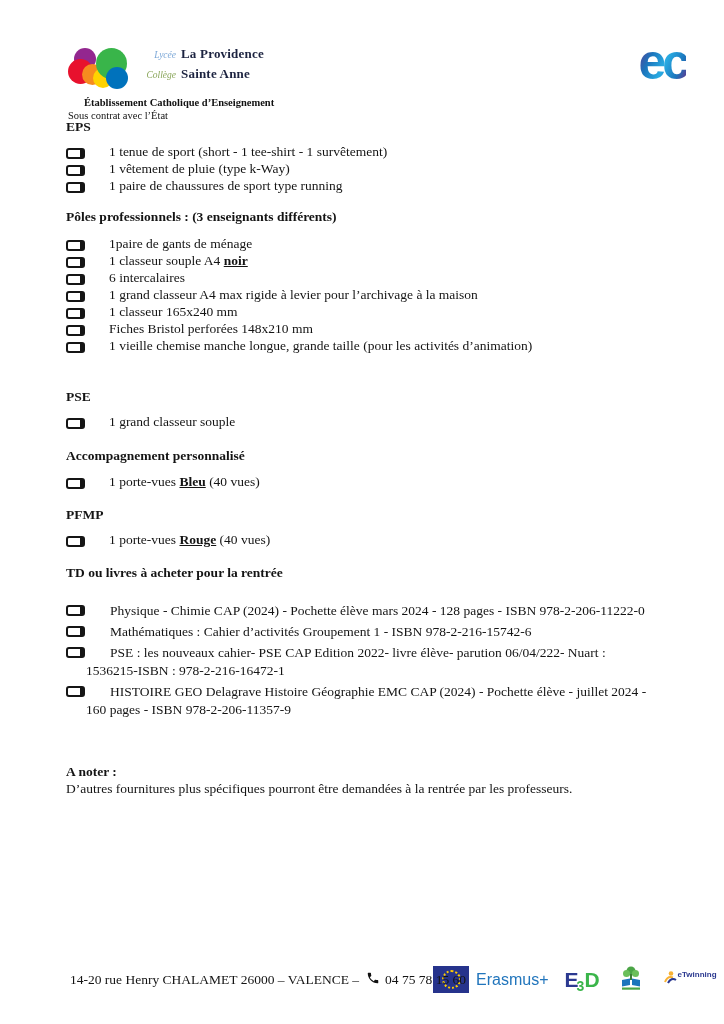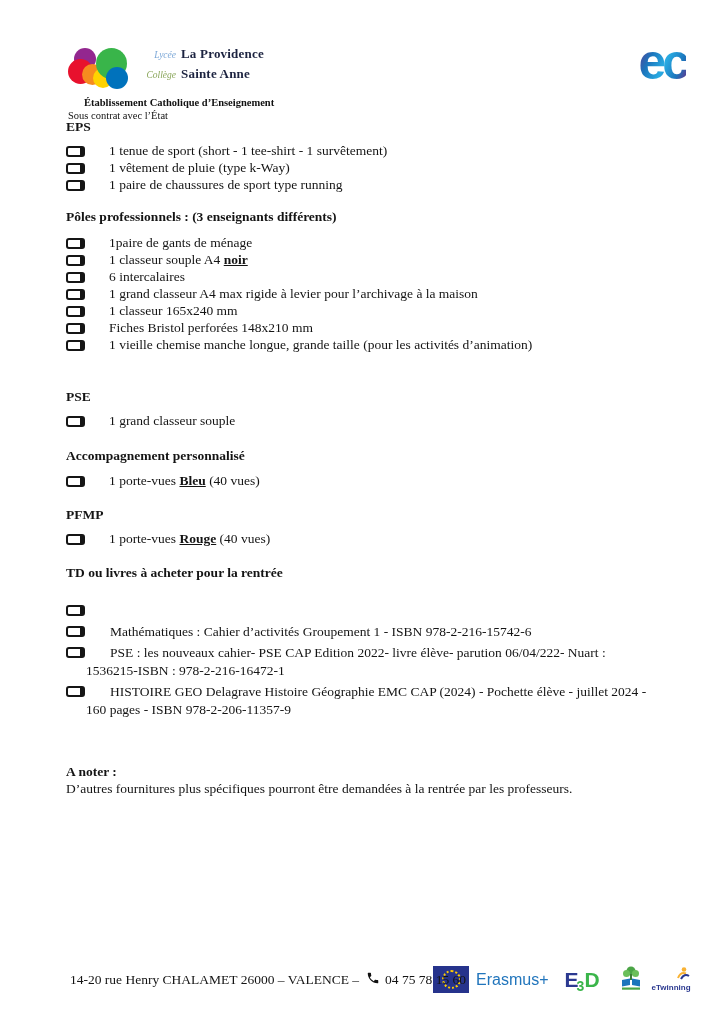--- a/index.html
+++ b/index.html
@@ -40,21 +40,21 @@
 
   
   .content { position:absolute; left:66px; top:118px; width:596px; font-size:13.5px; }
   .h { margin:0; font-size:13.5px; font-weight:bold; line-height:17px; }
   .sec-eps  .h { margin-bottom:8px; }
   .sec-poles { margin-top:14px; } .sec-poles .h { margin-bottom:10px; }
   .sec-pse   { margin-top:34px; } .sec-pse   .h { margin-bottom:8px; }
   .sec-acc   { margin-top:17px; } .sec-acc   .h { margin-bottom:9px; }
   .sec-pfmp  { margin-top:16px; } .sec-pfmp  .h { margin-bottom:8px; }
 
-  .item { display:flex; align-items:flex-start; height:17px; line-height:16px; }
+  .item { display:flex; align-items:center; height:17px; line-height:16px; }
   .cb {
     display:inline-block; flex:0 0 auto;
     width:12px; height:7px; background:#fff;
     border:2px solid #151515; border-right-width:5px; border-radius:3px;
     margin-top:3px; margin-right:24px;
   }
   .emph { font-weight:bold; text-decoration:underline; }
 
   .sec-books { margin-top:16px; }
   .books-list { margin-top:21px; width:592px; }
@@ -76,21 +76,21 @@
   }
   .eu-stars { width:15px; height:15px; border:2px dotted #ffcc00; border-radius:50%; }
   .sans { font-family:"Liberation Sans","DejaVu Sans",sans-serif; }
   .erasmus { margin-left:7px; color:#2175bc; font-size:16px; }
   .e3d { display:inline-flex; align-items:flex-start; margin-left:16px;
     font-family:"Liberation Sans","DejaVu Sans",sans-serif; font-weight:bold; line-height:20px; }
   .e3d-e { color:#2b3990; font-size:21px; }
   .e3d-3 { color:#3ab54a; font-size:14px; position:relative; top:6px; left:-2px; }
   .e3d-d { color:#3ab54a; font-size:21px; margin-left:-2px; }
   .eco { margin-left:18px; display:inline-block; }
-  .etw { display:inline-flex; flex-direction:column; align-items:flex-end; margin-left:8px; }
+  .etw { display:inline-flex; align-items:flex-start; margin-left:18px; }
   .etw-label { font-family:"Liberation Sans","DejaVu Sans",sans-serif;
     font-size:8px; font-weight:bold; color:#2b3990; line-height:8px; }
 </style>
 </head>
 <body>
 
 <div class="page">
 
   <div class="header">
     <div class="logo-block">
@@ -191,21 +191,21 @@
       <div class="item">
         <span class="cb"></span>
         <span><span>1 porte-vues </span><span class="emph">Rouge</span><span> (40 vues)</span></span>
       </div>
     </section>
 
     <section class="sec-books">
       <h2 class="h">TD ou livres à acheter pour la rentrée</h2>
       <div class="books-list">
         <div class="book">
-          <span class="cb"></span>
+          <span class="cb"></span><span>Physique - Chimie CAP (2024) - Pochette élève mars 2024 - 128 pages - ISBN 978-2-206-11222-0</span>
         </div>
         <div class="book">
           <span class="cb"></span><span>Mathématiques : Cahier d’activités Groupement 1 - ISBN 978-2-216-15742-6</span>
         </div>
         <div class="book">
           <span class="cb"></span><span>PSE : les nouveaux cahier- PSE CAP Edition 2022- livre élève- parution 06/04/222- Nuart : 1536215-ISBN : 978-2-216-16472-1</span>
         </div>
         <div class="book">
           <span class="cb"></span><span>HISTOIRE GEO Delagrave Histoire Géographie EMC CAP (2024) - Pochette élève - juillet 2024 - 160 pages - ISBN 978-2-206-11357-9</span>
         </div>

